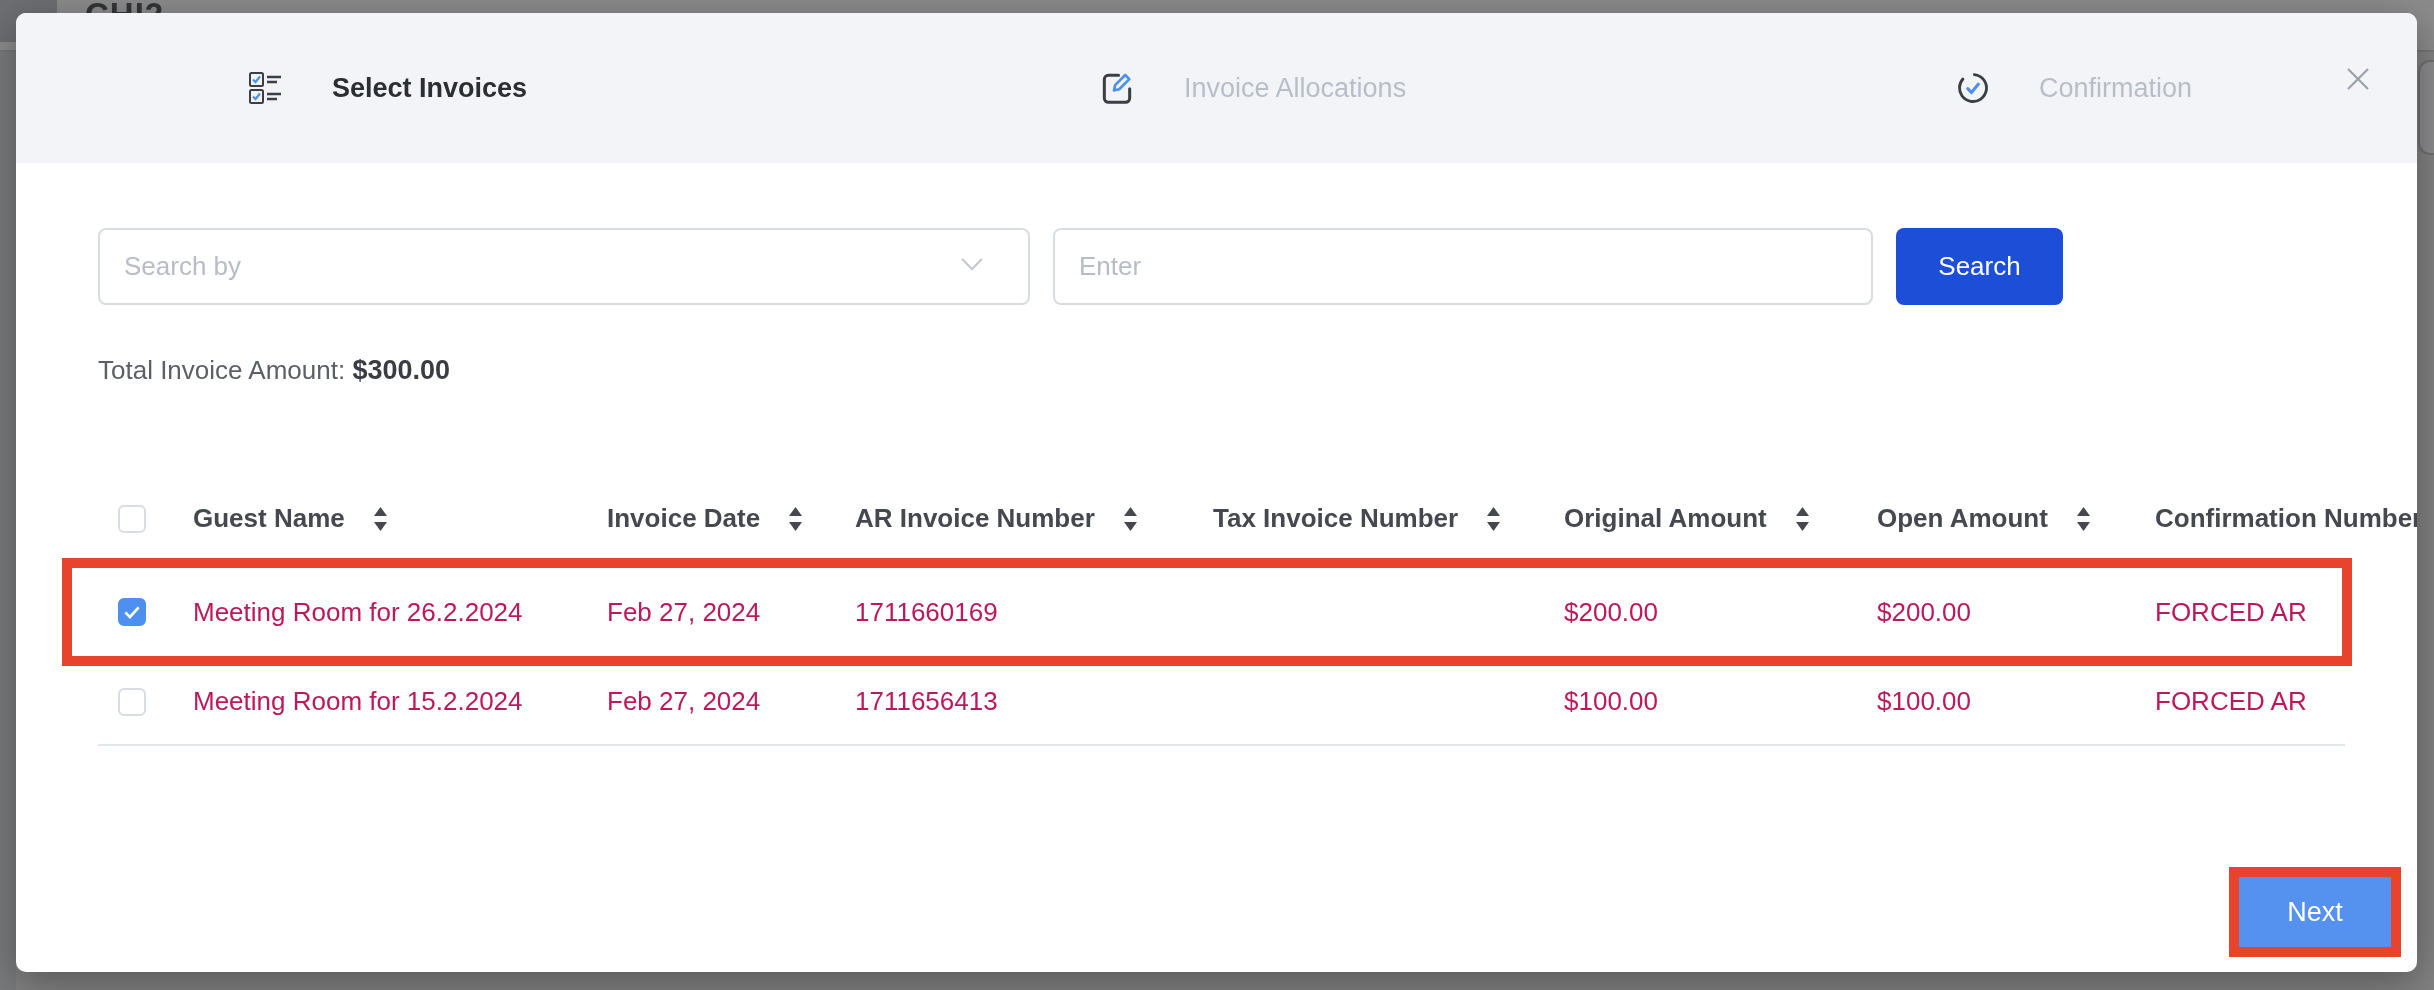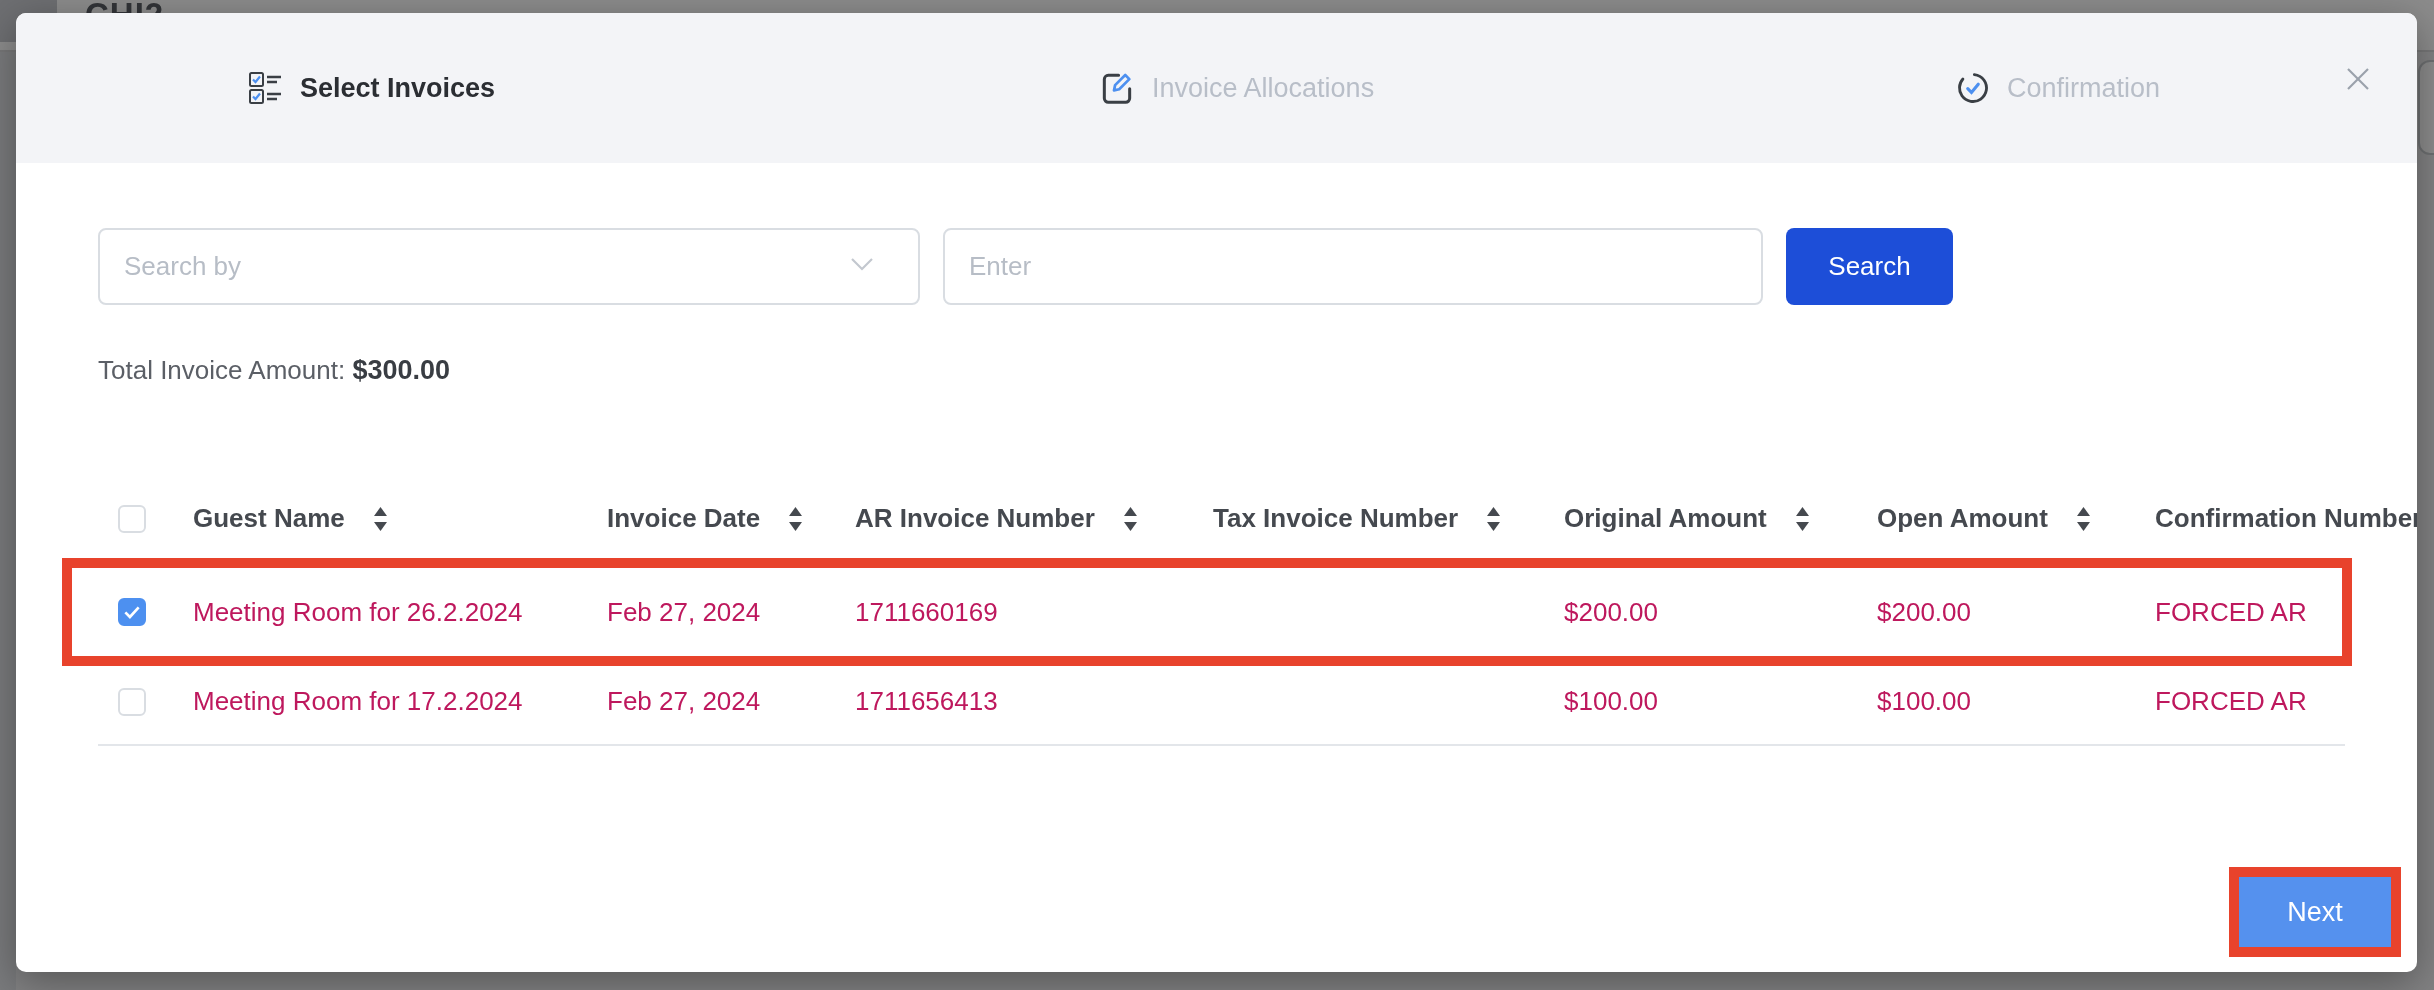--- a/index.html
+++ b/index.html
@@ -20,31 +20,31 @@
 
   
   .modal { position:absolute; left:16px; top:13px; width:2401px; height:959px;
     background:#ffffff; border-radius:10px; overflow:hidden;
     box-shadow:0 10px 40px rgba(0,0,0,0.35); }
 
   .modal-header { position:absolute; left:0; top:0; width:100%; height:150px;
     background:#f3f4f7; }
   .step { position:absolute; top:0; height:150px; display:flex; align-items:center; gap:16px; }
   .step-1 { left:232px; } .step-2 { left:1082px; } .step-3 { left:1939px; }
-  .step-label { font-size:27px; }
+  .step-label { font-size:27px;margin-left:32px; }
   .step.active .step-label { font-weight:bold; color:#2b2e33; }
   .step.inactive .step-label { font-weight:normal; color:#b8bec8; }
   .step-icon { display:flex; align-items:center; }
 
   .close-btn { position:absolute; left:2324px; top:48px; width:36px; height:36px;
     display:flex; align-items:center; justify-content:center; cursor:pointer; }
 
   
   .search-row { position:absolute; left:82px; top:215px; display:flex; gap:23px; }
-  .select-box { width:822px; height:77px; border:2px solid #d9dde2; border-radius:8px;
+  .select-box { width:932px; height:77px; border:2px solid #d9dde2; border-radius:8px;
     background:#fff; display:flex; align-items:center; justify-content:space-between;
     padding:0 44px 0 24px; }
   .select-placeholder { font-size:26px; color:#b7bdc6; }
   .text-input { width:820px; height:77px; border:2px solid #d9dde2; border-radius:8px;
     font-size:26px; color:#3c4043; padding:17px 24px; outline:none;
     font-family:"Liberation Sans", sans-serif; }
   .text-input::placeholder { color:#b7bdc6; }
   .search-btn { width:167px; height:77px; border:none; border-radius:8px;
     background:#1d4ed8; color:#ffffff; font-size:26px; cursor:pointer;
     font-family:"Liberation Sans", sans-serif; }
@@ -237,21 +237,21 @@
     <div class="cell"></div>
     <div class="cell">$200.00</div>
     <div class="cell">$200.00</div>
     <div class="cell">FORCED AR</div>
   </div>
 
   <div class="trow tgrid row-2">
     <div class="cell">
         <div class="checkbox unchecked"></div>
       </div>
-    <div class="cell">Meeting Room for 17.2.2024</div>
+    <div class="cell">Meeting Room for 15.2.2024</div>
     <div class="cell">Feb 27, 2024</div>
     <div class="cell">1711656413</div>
     <div class="cell"></div>
     <div class="cell">$100.00</div>
     <div class="cell">$100.00</div>
     <div class="cell">FORCED AR</div>
   </div>
 
   <div class="divider"></div>
 

